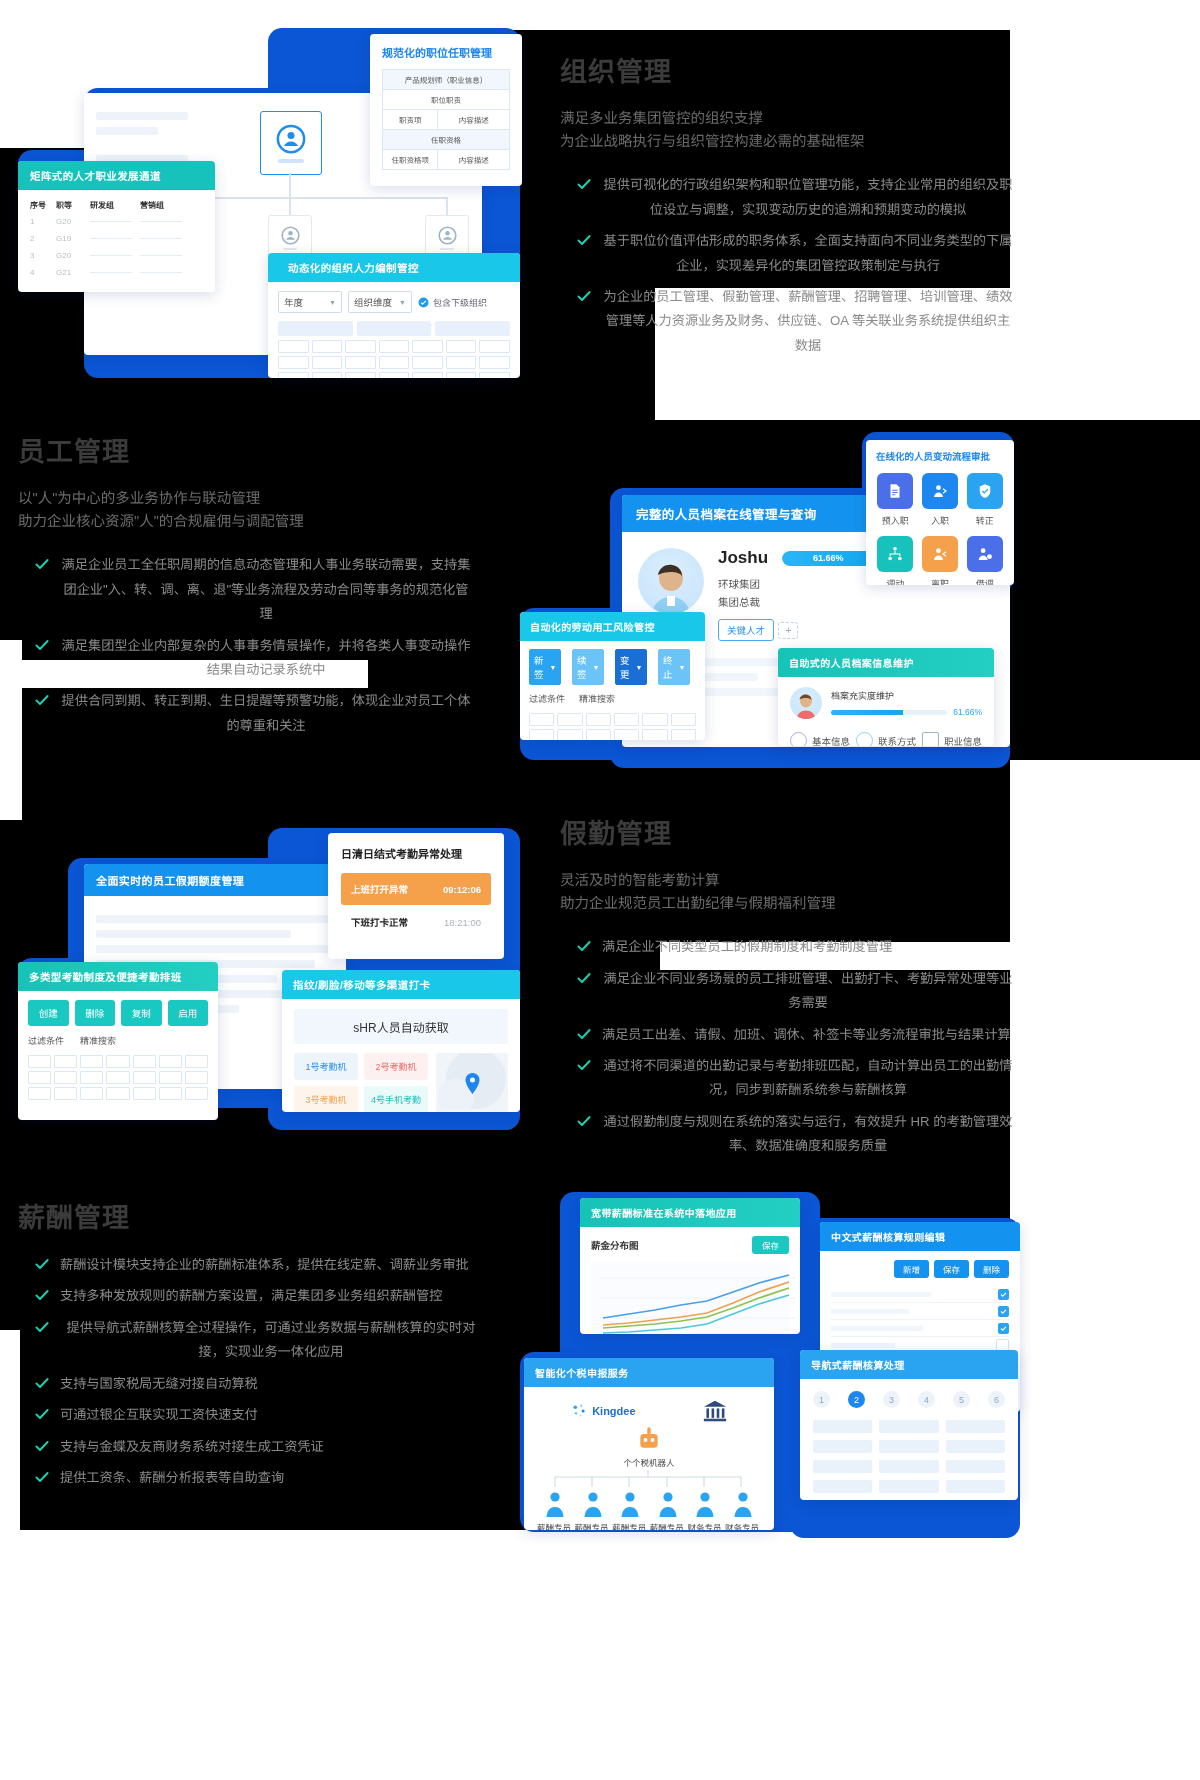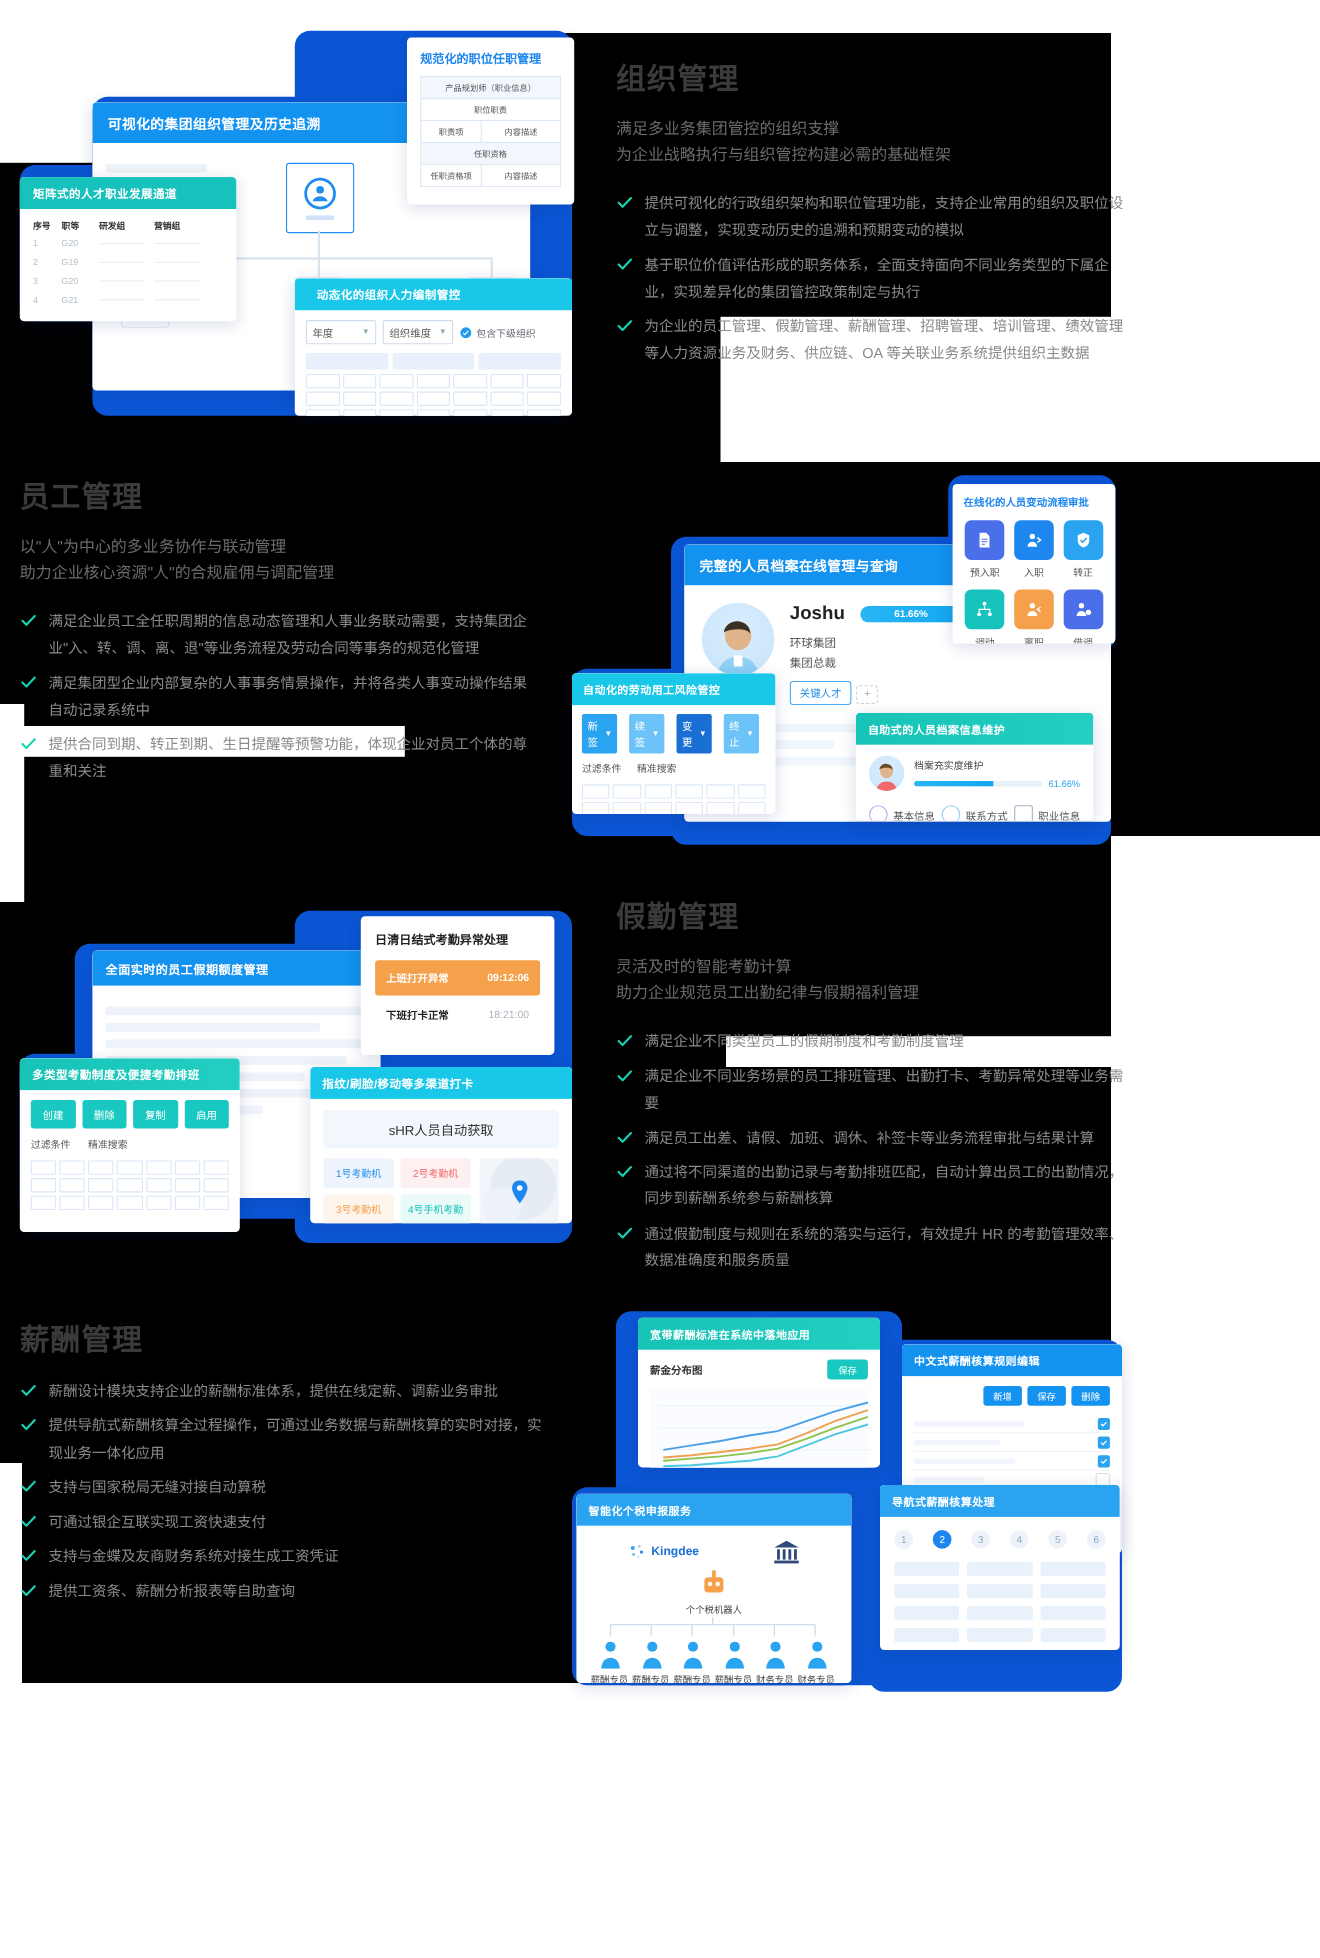--- a/index.html
+++ b/index.html
@@ -7,21 +7,21 @@
     width:1200px;height:1780px;position:relative;overflow:hidden;
     font-family:"Liberation Sans","DejaVu Sans",sans-serif;
     background:#000;color:#fff;
   }
   .white-bg{position:absolute;background:#fff;}
   .stage{position:absolute;inset:0;}
 
   
   .sec-title{font-size:27px;font-weight:bold;color:#3b3b3b;letter-spacing:1px;margin:0 0 18px 0;}
   .sec-sub{font-size:14.5px;line-height:1.6;color:#6b6b6b;margin:0 0 20px 0;white-space:pre-line;}
-  .bullets{list-style:none;margin:0;padding:0;}
+  .bullets{list-style:none;margin:16px;padding:0;text-align:center;}
   .bullets li{display:flex;align-items:flex-start;margin-bottom:7px;}
   .chk{flex:0 0 auto;width:16px;height:16px;margin-right:10px;margin-top:3px;}
   .chk svg{display:block;}
   .btxt{font-size:13.2px;line-height:1.85;color:#8a8a8a;}
 
   
   .shadowbox{position:absolute;border-radius:14px;background:#0b56d4;}
   .card{position:absolute;background:#fff;border-radius:4px;overflow:hidden;
         box-shadow:0 3px 14px rgba(0,40,110,.16);}
   .card-hd{font-size:12.5px;font-weight:bold;color:#fff;padding:9px 14px;letter-spacing:.4px;}
@@ -98,21 +98,20 @@
   <div class="white-bg" style="left:1010px;top:760px;width:190px;height:420px;"></div>
   <div class="white-bg" style="left:0;top:1330px;width:20px;height:200px;"></div>
   <div class="white-bg" style="left:0;top:1530px;width:1200px;height:250px;"></div>
   <div class="white-bg" style="left:1010px;top:1180px;width:190px;height:360px;"></div>
 
   <div class="shadowbox" style="left:84px;top:88px;width:400px;height:290px;"></div>
   <div class="shadowbox" style="left:268px;top:28px;width:252px;height:350px;"></div>
   <div class="shadowbox" style="left:18px;top:150px;width:220px;height:142px;background:#0b56d4;"></div>
 
   <div class="card" style="left:84px;top:93px;width:398px;height:262px;">
-    <div class="card-hd hd-blue">可视化的集团组织管理及历史追溯</div>
     <div class="card-bd" style="padding:12px 12px 0 12px;position:relative;height:220px;">
       <div style="width:92px;">
         <div class="skel" style="width:92px;"></div>
         <div class="skel" style="width:62px;"></div>
         <div class="skel" style="width:92px;margin-top:20px;"></div>
       </div>
 
       <div class="node" style="left:176px;top:18px;width:60px;height:62px;">
         <svg width="30" height="30" viewBox="0 0 24 24">
           <circle cx="12" cy="12" r="10.5" fill="none" stroke="#1f8cf0" stroke-width="2"></circle>
@@ -684,20 +683,28 @@
   <div style="position:absolute;left:18px;top:1196px;width:480px;">
     <div class="sec-title">薪酬管理</div>
     <ul class="bullets">
       <li>
           <span class="chk">
             <svg width="16" height="16" viewBox="0 0 20 20">
               <path d="M3 10.5l4.5 4.5L17 5" fill="none" stroke="#19d3b5" stroke-width="2.4" stroke-linecap="round" stroke-linejoin="round"></path>
             </svg>
           </span>
           <span class="btxt">薪酬设计模块支持企业的薪酬标准体系，提供在线定薪、调薪业务审批</span>
+        </li>
+      <li>
+          <span class="chk">
+            <svg width="16" height="16" viewBox="0 0 20 20">
+              <path d="M3 10.5l4.5 4.5L17 5" fill="none" stroke="#19d3b5" stroke-width="2.4" stroke-linecap="round" stroke-linejoin="round"></path>
+            </svg>
+          </span>
+          <span class="btxt">支持多种发放规则的薪酬方案设置，满足集团多业务组织薪酬管控</span>
         </li>
       <li>
           <span class="chk">
             <svg width="16" height="16" viewBox="0 0 20 20">
               <path d="M3 10.5l4.5 4.5L17 5" fill="none" stroke="#19d3b5" stroke-width="2.4" stroke-linecap="round" stroke-linejoin="round"></path>
             </svg>
           </span>
           <span class="btxt">提供导航式薪酬核算全过程操作，可通过业务数据与薪酬核算的实时对接，实现业务一体化应用</span>
         </li>
       <li>

